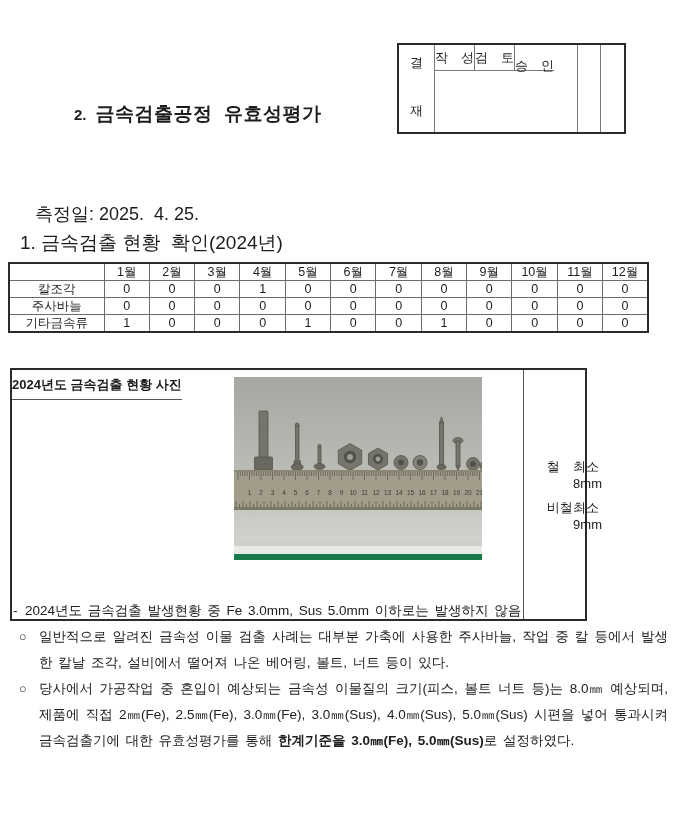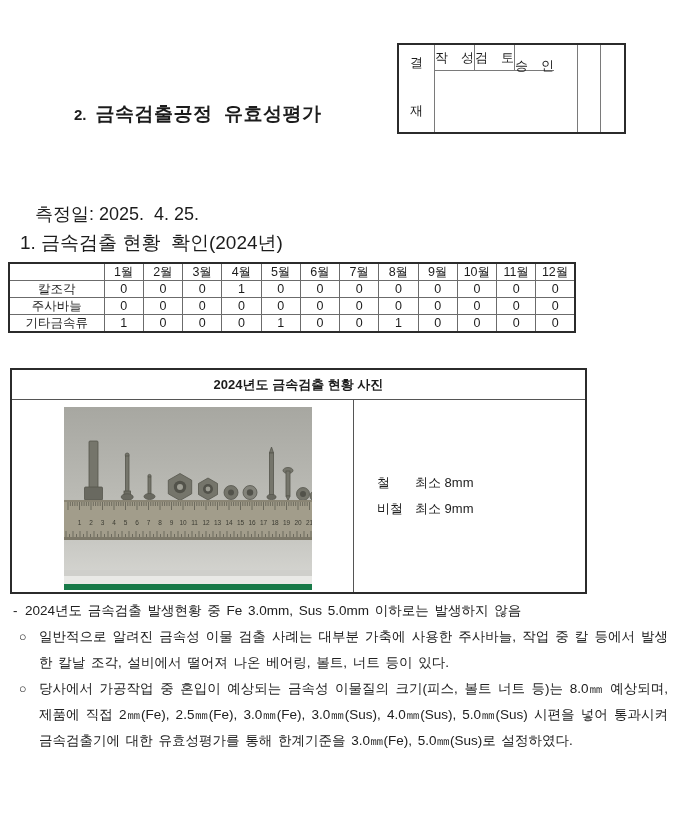--- a/index.html
+++ b/index.html
@@ -22,48 +22,48 @@
 
   
   .doc-title{position:absolute;left:74px;top:101px;font-size:19px;font-weight:bold;letter-spacing:0.5px;white-space:pre;}
   .doc-title .num{font-size:15px;font-weight:600;margin-right:9px;letter-spacing:0;}
   .meta{position:absolute;left:35px;top:152px;font-size:18px;line-height:25px;white-space:pre;}
 
   
   .sec-heading{position:absolute;left:20px;top:230px;font-size:19px;white-space:pre;}
 
   
-  .mtable{position:absolute;left:8px;top:262px;width:568px;border-collapse:collapse;
+  .mtable{position:absolute;left:8px;top:262px;width:641px;border-collapse:collapse;
           table-layout:fixed;font-size:12.5px;border:2px solid #2b2b2b;padding-left:19px;}
   .mtable th,.mtable td{border:1px solid #6b6b6b;text-align:center;height:16px;
           padding:0;font-weight:normal;line-height:16px;background:#fff;color:#1c1c1c;}
 
   
-  .photo-box{position:absolute;left:10px;top:368px;width:577px;height:226px;
-             border:2px solid #2b2b2b;box-sizing:border-box;display:flex;flex-direction:column;background:#fff;}
+  .photo-box{position:absolute;left:10px;top:368px;width:577px;height:253px;
+             border:2px solid #2b2b2b;box-sizing:border-box;display:flex;flex-direction:row;background:#fff;}
   .photo-title{height:29px;border-bottom:1px solid #555;display:flex;align-items:center;
                justify-content:center;font-weight:bold;font-size:13px;white-space:pre;}
   .photo-body{flex:1;display:flex;min-height:0;}
   .photo-cell{width:341px;position:relative;}
   .photo-img{position:absolute;left:52px;top:7px;display:block;}
   .spec-cell{flex:1;border-left:1px solid #555;display:flex;flex-direction:column;
              justify-content:center;padding-left:23px;gap:8px;font-size:13px;}
   .spec-row{display:flex;}
   .spec-mat{width:38px;}
 
   
   .notes{position:absolute;left:8px;top:598px;width:660px;font-size:13.5px;line-height:26px;
          color:#202020;word-spacing:2px;}
   .note{position:relative;margin:0;text-align:justify;}
   .note .marker{position:absolute;top:0;}
   .note-dash{padding-left:17px;}
   .note-dash .marker{left:5px;}
   .note-circle{padding-left:31px;}
   .note-circle .marker{left:11px;font-size:12.5px;}
-  .b{font-weight:normal;}
+  .b{font-weight:bold;}
 </style>
 </head>
 <body>
 
 <div class="page">
 
   <div class="approval">
     <div class="appr-left">
       <span>결</span>
       <span>재</span>

